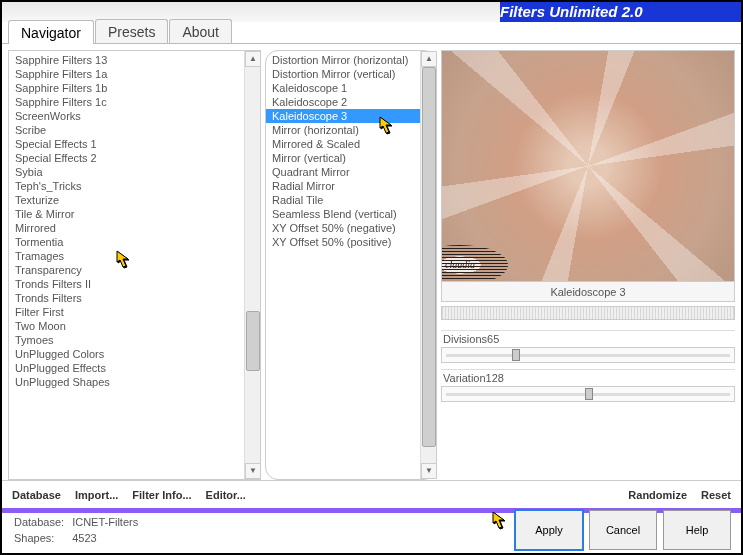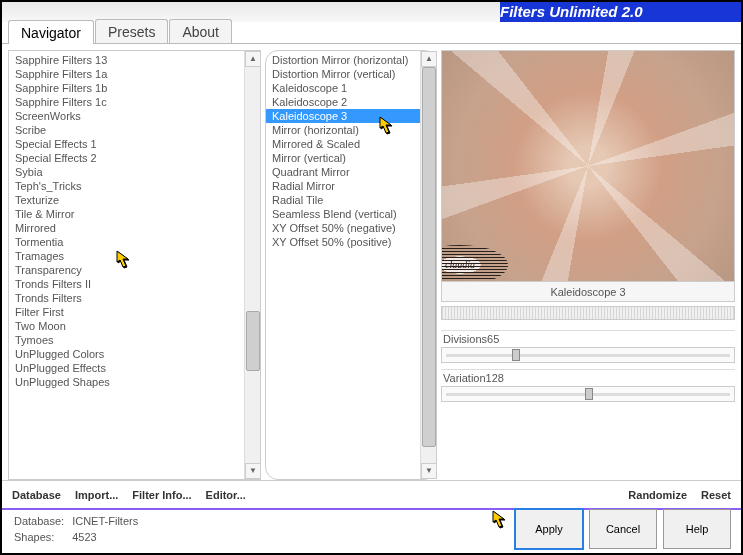--- a/index.html
+++ b/index.html
@@ -68,21 +68,21 @@
 .param { display:flex; font-size:11px; color:#555; border-top:1px solid #ddd; padding:2px 2px 0; }
 .pslider { height: 16px; border:1px solid #ccc; background:#fafafa; margin:2px 0 6px; position:relative; }
 .pslider .track { position:absolute; top:6px; left:4px; right:4px; height:3px; background:#ddd; }
 .pslider .knob { position:absolute; top:1px; width:8px; height:12px; background:#ccc; border:1px solid #888; }
 
 
 .row1 { display:flex; gap:14px; padding:4px 10px; border-top:1px solid #ccc; height:28px; align-items:center;text-align:center; }
 .linkbtn { font: bold 11px Arial; color:#333; cursor:pointer; }
 .spacer { flex:1; }
 
-.footer { display:flex; align-items:center; padding:4px 10px 6px; border-top:2px solid #8b5cf6; height:41px; }
+.footer { display:flex; align-items:center; padding:4px 10px 6px; border-top:5px solid #8b5cf6; height:41px; }
 .dbinfo { font-size:11px; color:#555; line-height:14px; }
 .dbinfo td { padding-right:6px; }
 .btns { margin-left:auto; display:flex; gap:6px; position:relative; }
 .btn { width:68px; height:40px; font-size:11px; background:#f0f0f0; border:1px solid #9a9a9a; cursor:pointer; }
 .btn.primary { border:1px solid #2a7de1; outline:1px solid #2a7de1; }
 </style>
 </head>
 <body>
 
 <div class="topbar">

